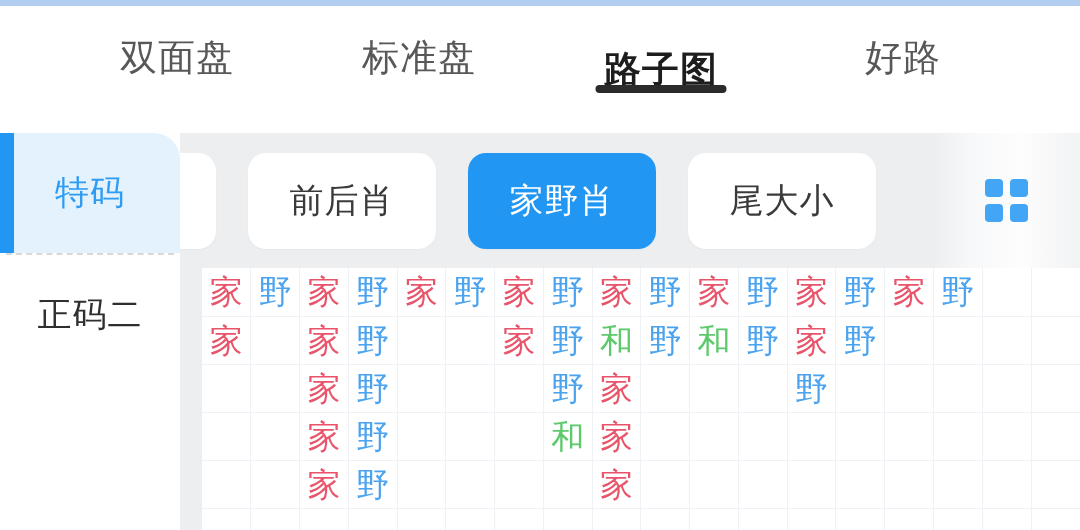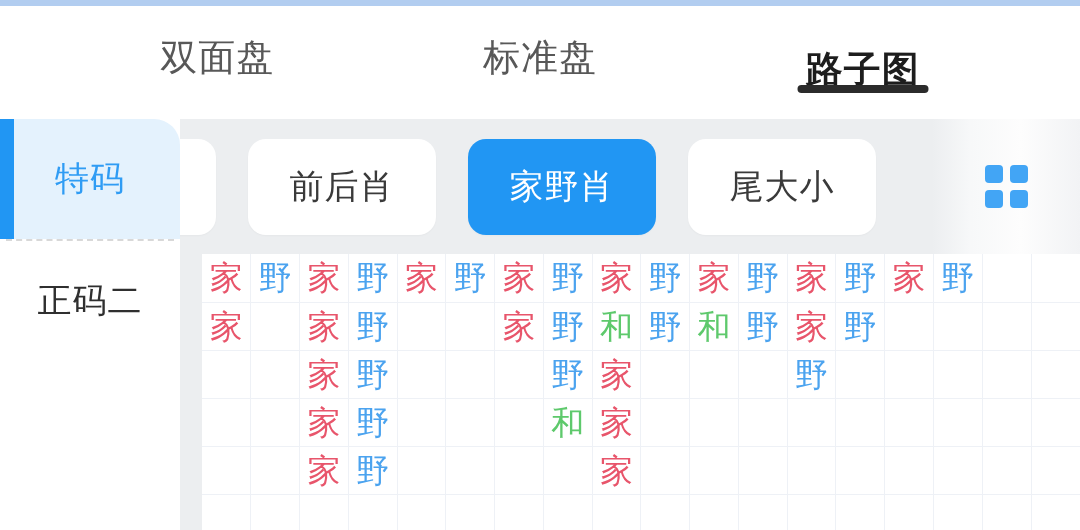--- a/index.html
+++ b/index.html
@@ -12,21 +12,21 @@
 
   
   .status-strip {
     height: 6px;
     background: #b2cdf0;
     width: 100%;
   }
 
   
   .tabbar {
-    height: 113px;
+    height: 127px;
     background: #ffffff;
     display: flex;
     align-items: flex-start;
     justify-content: space-between;
     padding: 0 56px;
     position: relative;
   }
   .tab {
     flex: 1 1 0;
     text-align: center;
@@ -221,20 +221,24 @@
     <span class="tab-label">双面盘</span>
     
   </div>
   <div class="tab">
     <span class="tab-label">标准盘</span>
     
   </div>
   <div class="tab active">
     <span class="tab-label">路子图</span>
     <span class="underline"></span>
+  </div>
+  <div class="tab">
+    <span class="tab-label">好路</span>
+    
   </div>
 </div>
 
 <div class="body-wrap">
 
   <div class="sidebar">
     <div class="side-item active">
       <span class="side-label">特码</span>
     </div>
     <div class="side-sep"></div>

